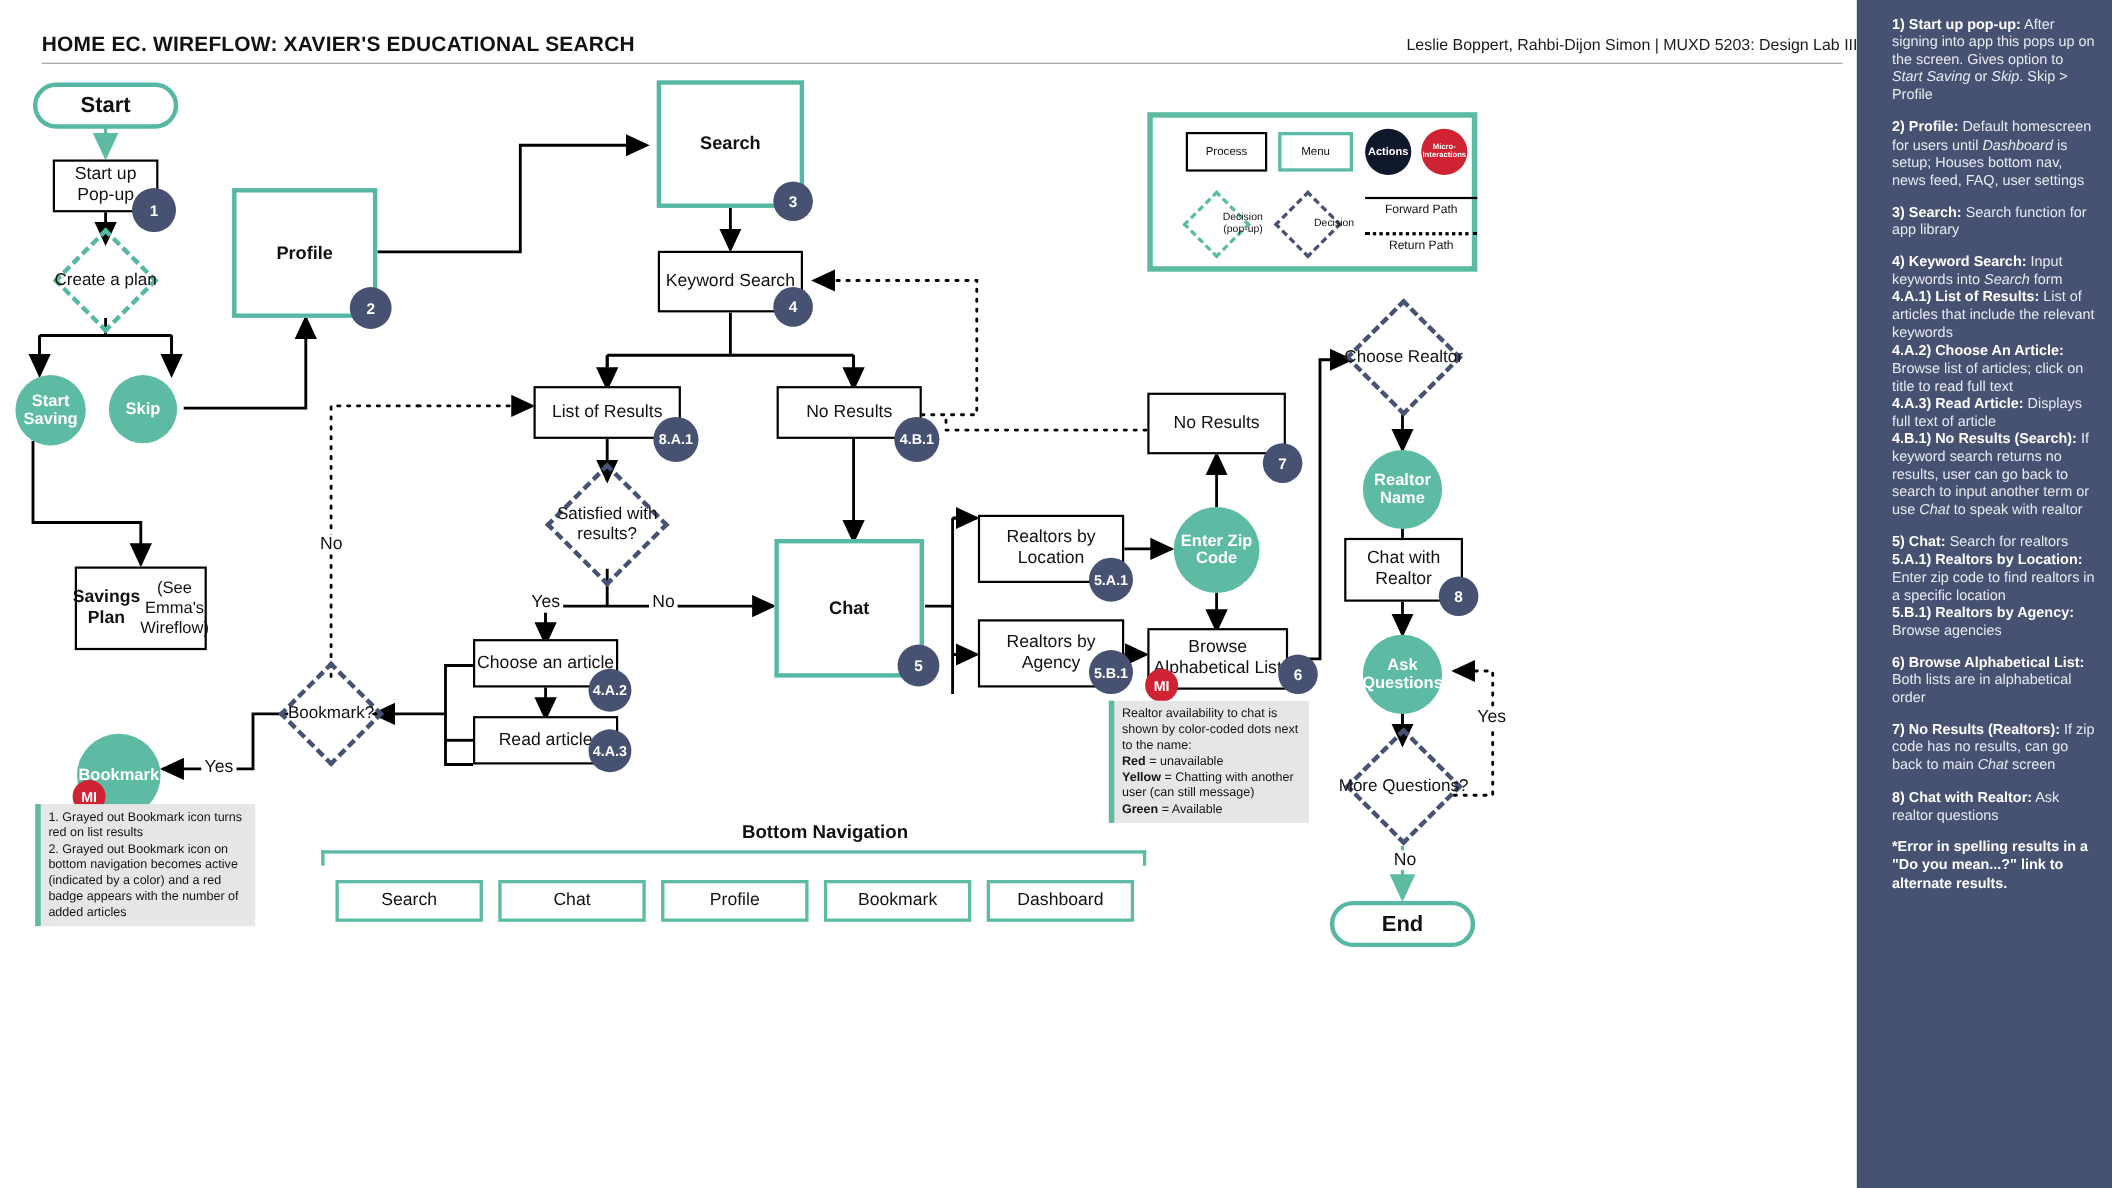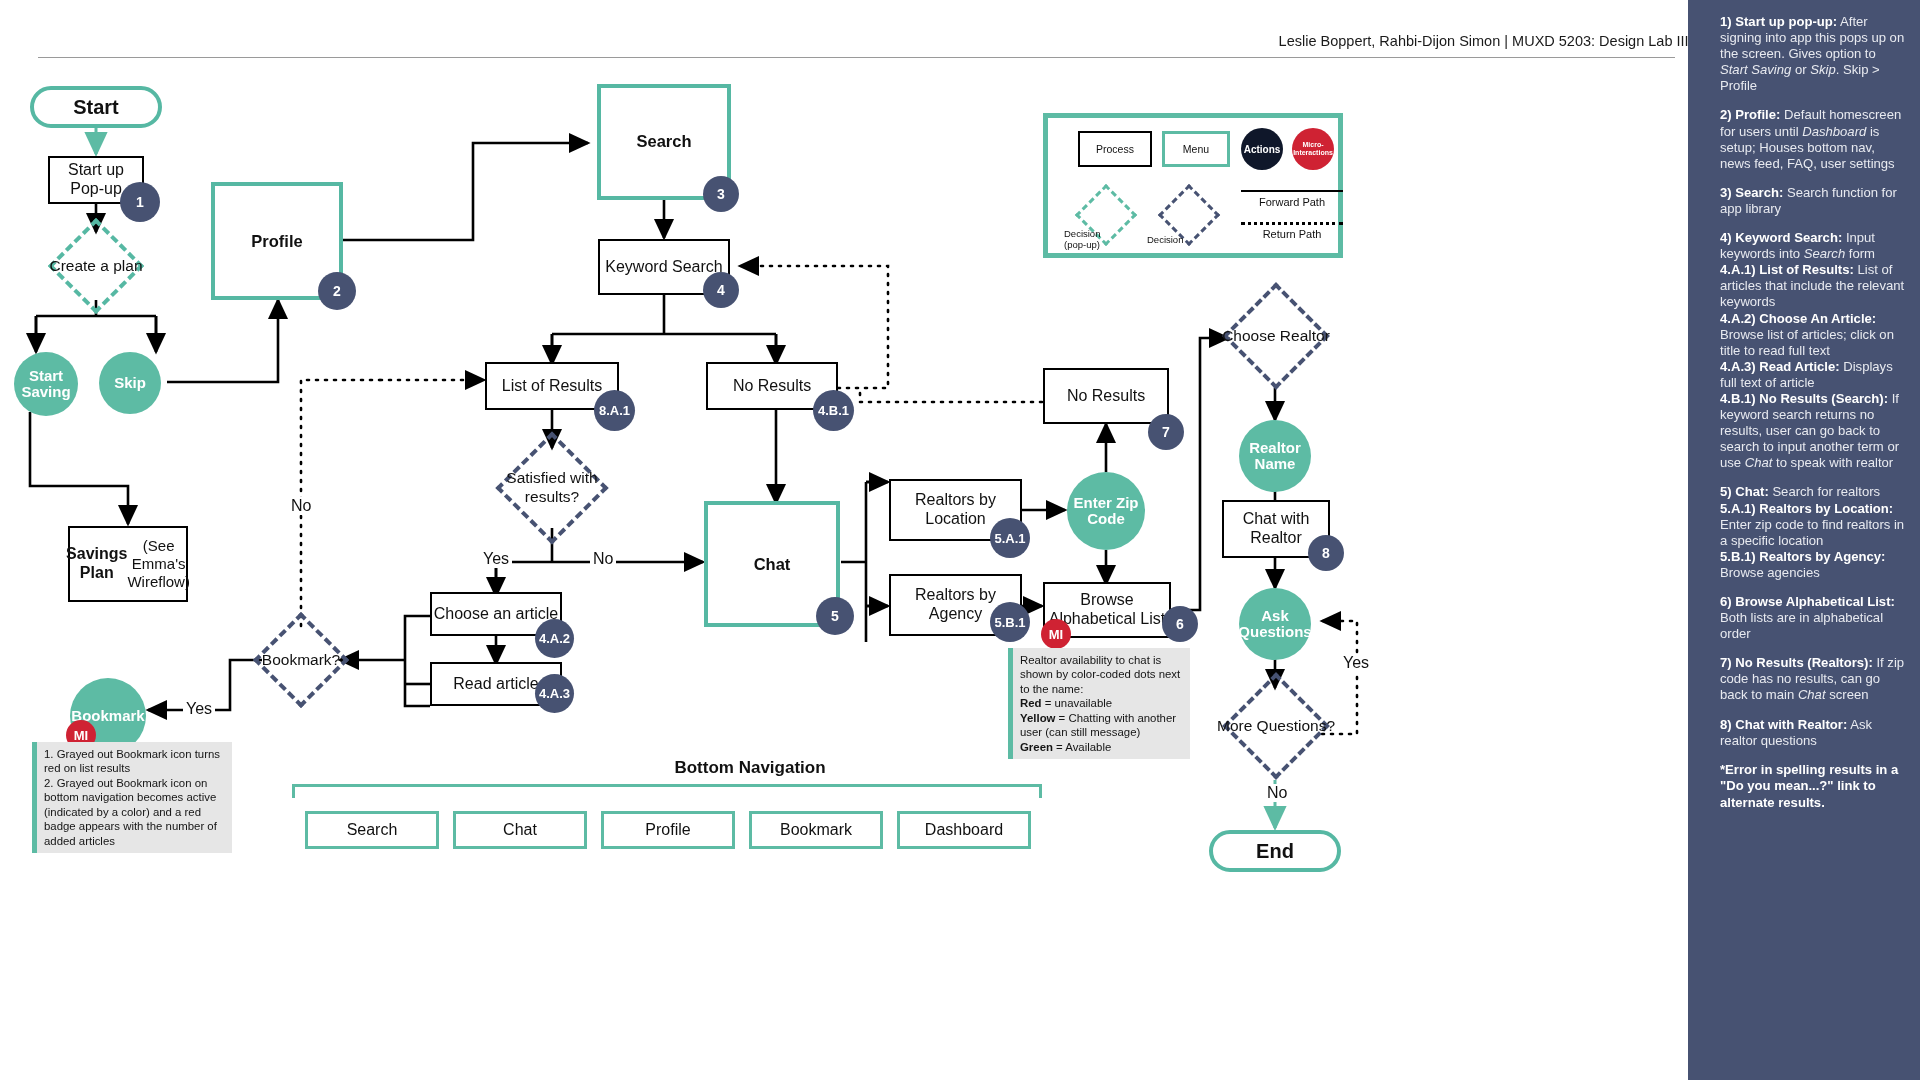--- a/index.html
+++ b/index.html
@@ -39,21 +39,21 @@
     color: #e8eaf0;
     padding: 14px 14px 10px 16px;
     font-size: 13.1px; line-height: 1.23;
   }
   .note { margin-bottom: 13px; margin-left: 16px; }
   .note b { color: #ffffff; font-weight: bold; }
   .note i { font-style: italic; }
   .note-final { font-weight: bold; color:#ffffff; line-height:1.27; }
 
   
-  #canvas { position: absolute; left:0; top:16px; width: 1688px; height: 948px; }
+  #canvas { position: absolute; left:0; top:5px; width: 1688px; height: 948px; }
   #wires { position: absolute; left: 0; top: 0; width: 1688px; height: 1080px; }
 
   
   .node { position: absolute; display: flex; align-items: center; justify-content: center;
           text-align: center; background: #fff; }
   .proc { border: 2.5px solid #000; font-size: 16px; color:#111; line-height:1.18; }
   .menu { border: 4px solid #56b8a3; font-size: 16.5px; font-weight: bold; color:#111; }
   .term { border: 4px solid #56b8a3; border-radius: 40px; font-size: 20px; font-weight: bold; color:#111; }
   .action { border-radius: 50%; background: #5dbba4; color:#fff; font-weight:bold;
             font-size: 15px; line-height: 1.1; }
@@ -95,21 +95,21 @@
   .k-act  { position:absolute; left:193px; top:10px; width:42px; height:42px; border-radius:50%;
             background:#0f172a; color:#fff; font-weight:bold; font-size:10px;
             display:flex; align-items:center; justify-content:center; }
   .k-mi   { position:absolute; left:244px; top:10px; width:42px; height:42px; border-radius:50%;
             background:#cf2233; color:#fff; font-weight:bold; font-size:7px; line-height:1.1;
             display:flex; align-items:center; justify-content:center; text-align:center; }
   .k-dia  { position:absolute; width:44px; height:44px; }
   .k-dia .box { position:absolute; inset:0; border:3px dashed #475272; transform:rotate(45deg); }
   .k-dia.green .box { border-color:#5dbba4; }
   .k-dia .lbl { position:absolute; left:-20px; top:50%; width:84px; transform:translateY(-50%);
-                text-align:left; font-size:9.5px; color:#111; line-height:1.15;margin-top:25px; }
+                text-align:right; font-size:9.5px; color:#111; line-height:1.15; }
   .k-fwd-line { position:absolute; left:193px; top:72px; width:102px; height:2px; background:#000; }
   .k-fwd-txt  { position:absolute; left:190px; top:78px; width:108px; text-align:center;
                 font-size:11px; color:#111; }
   .k-ret-line { position:absolute; left:193px; top:104px; width:102px; height:0;
                 border-top:3px dotted #000; }
   .k-ret-txt  { position:absolute; left:190px; top:110px; width:108px; text-align:center;
                 font-size:11px; color:#111; }
 
   
   .bn-title { position:absolute; left:620px; top:742px; width:260px; text-align:center;
@@ -119,20 +119,21 @@
                 border-right:3px solid #5dbba4; }
   .bn-item { position:absolute; top:795px; height:38px; border:3px solid #5dbba4;
              background:#fff; display:flex; align-items:center; justify-content:center;
              font-size:16px; color:#111; }
 </style>
 </head>
 <body>
 
 <div id="page">
 
+  <div class="hdr-title">HOME EC. WIREFLOW: XAVIER'S EDUCATIONAL SEARCH</div>
   <div class="hdr-credits">Leslie Boppert, Rahbi-Dijon Simon | MUXD 5203: Design Lab III | Wireflow-Xavier | July 29, 2017</div>
   <div class="hdr-rule"></div>
 
   <div id="canvas">
 
     <svg id="wires" viewBox="0 0 1688 1080">
       <defs>
         <marker id="ah" markerWidth="9" markerHeight="9" refX="7.4" refY="4.5" orient="auto">
           <path d="M0,0.6 L8.4,4.5 L0,8.4 z" fill="#000"></path>
         </marker>

